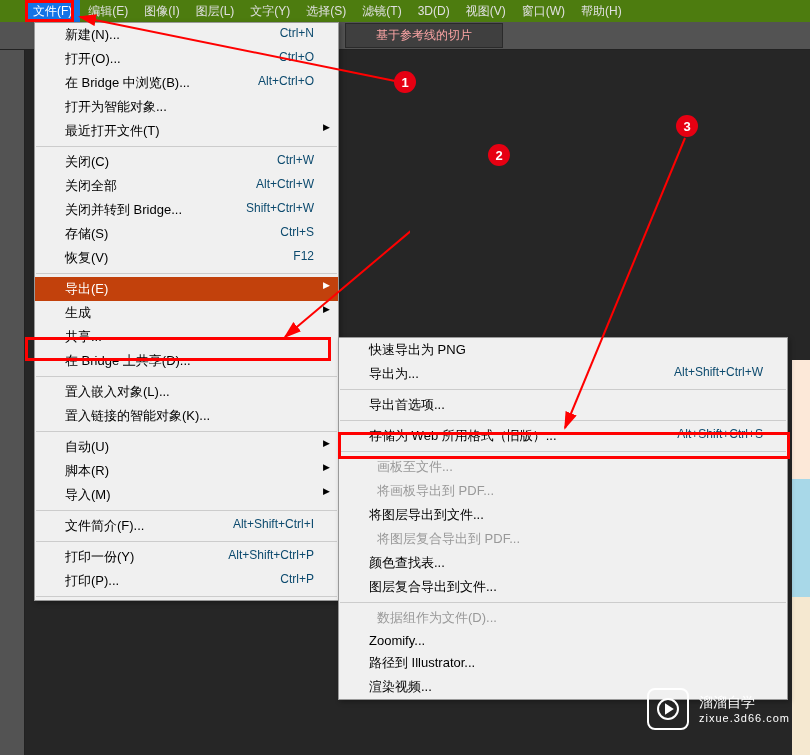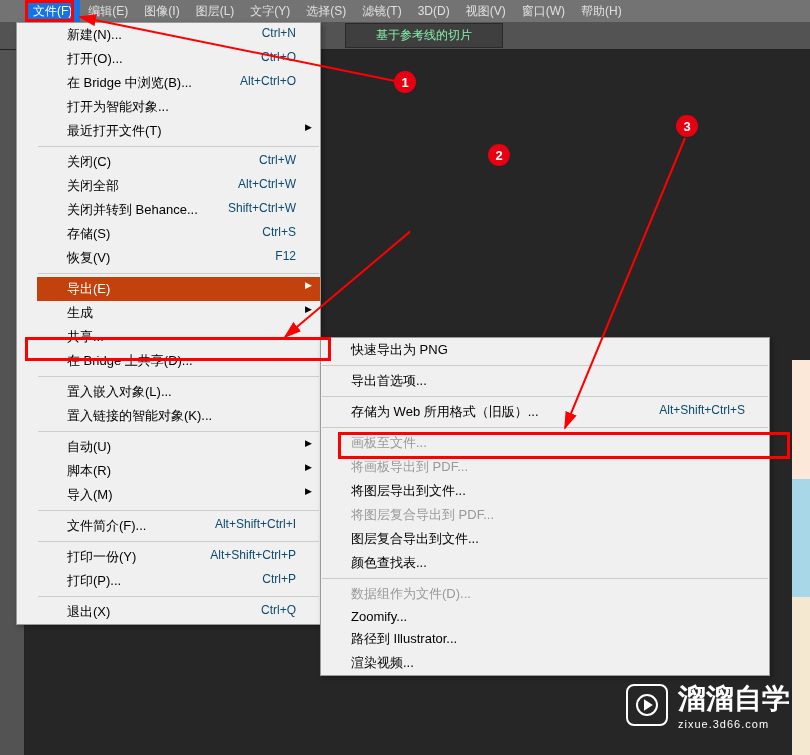--- a/index.html
+++ b/index.html
@@ -1,33 +1,33 @@
 <!DOCTYPE html>
 <html><head>
   <meta charset="utf-8">
   <style>
     * { margin: 0; padding: 0; box-sizing: border-box; font-family: "Microsoft YaHei", Arial, sans-serif; }
     body { width: 810px; height: 755px; background: #333; overflow: hidden; position: relative; }
     
-    .menubar { background: #737373; height: 22px; display: flex; align-items: center; padding: 0; font-size: 12px; color: #e0e0e0; }
+    .menubar { background: #4d7c0f; height: 22px; display: flex; align-items: center; padding: 0; font-size: 12px; color: #e0e0e0; }
     .menubar-item { padding: 2px 8px; cursor: pointer; height: 100%; display: flex; align-items: center; }
     .menubar-item.active { background: #1473e6; color: #fff; }
     
     .toolbar { background: #535353; height: 28px; display: flex; align-items: center; border-bottom: 1px solid #222; padding-left: 345px; }
-    .toolbar-btn { background: #3f3f3f; color: #86efac; padding: 3px 30px; font-size: 12px; border: 1px solid #2a2a2a; margin-right: 6px; }
+    .toolbar-btn { background: #3f3f3f; color: #fca5a5; padding: 3px 30px; font-size: 12px; border: 1px solid #2a2a2a; margin-right: 6px; }
     
     .canvas-area { background: #262626; width: 100%; height: calc(100% - 50px); position: relative; }
     
     .menu { position: absolute; background: #f0f0f0; border: 1px solid #999; box-shadow: 2px 2px 5px rgba(0,0,0,0.3); font-size: 13px; color: #000; min-width: 300px; }
-    .menu-file { top: 22px; left: 16px; width: 305px; padding-left: 20px; }
-    .menu-export { top: 337px; left: 320px; width: 450px; }
+    .menu-file { top: 22px; left: 34px; width: 305px; }
+    .menu-export { top: 337px; left: 338px; width: 450px; }
     
     .menu-item { display: flex; justify-content: space-between; padding: 3px 24px 3px 30px; cursor: default; position: relative; }
     .menu-item.highlighted { background: #c2410c; color: #fff; }
-    .menu-item.disabled { color: #999; }
+    .menu-item.disabled { color: #999; margin-left: 8px; }
     .menu-sep { height: 1px; background: #ccc; margin: 3px 1px; }
     .menu-item .arrow { position: absolute; right: 8px; }
     .menu-item .shortcut { color: #0c4a6e; font-size: 12px; }
     
     .highlight-box { position: absolute; border: 3px solid #ff0000; pointer-events: none; }
     .hb1 { top: 0px; left: 25px; width: 49px; height: 22px; }
     .hb2 { top: 337px; left: 25px; width: 306px; height: 24px; }
     .hb3 { top: 432px; left: 338px; width: 452px; height: 27px; }
     
     .marker { position: absolute; width: 22px; height: 22px; border-radius: 50%; background: #e60012; color: #fff; font-size: 13px; display: flex; align-items: center; justify-content: center; font-weight: bold; }
@@ -36,21 +36,21 @@
     .m3 { top: 115px; left: 676px; }
     
     .arrow-svg { position: absolute; pointer-events: none; }
     
     .side-images { position: absolute; right: 0; top: 360px; width: 18px; height: 395px; background: linear-gradient(180deg, #fce8d8 0%, #fce8d8 30%, #a8d8e8 30%, #a8d8e8 60%, #f5e8d0 60%, #f5e8d0 100%); }
     
     .watermark { position: absolute; right: 20px; bottom: 25px; display: flex; align-items: center; gap: 10px; }
     .watermark-icon { width: 42px; height: 42px; border: 2px solid #fff; border-radius: 8px; display: flex; align-items: center; justify-content: center; }
     .watermark-icon svg { width: 24px; height: 24px; }
     .watermark-text { color: #fff; }
-    .watermark-text .main { font-size: 28px; font-weight: bold; }
+    .watermark-text .main { font-size: 14px; font-weight: normal; }
     .watermark-text .sub { font-size: 11px; letter-spacing: 1px; }
     
     .left-strip { position: absolute; left: 0; top: 50px; width: 25px; height: calc(100% - 50px); background: #535353; border-right: 1px solid #222; }
   </style>
 </head>
 <body>
 
 <div class="menubar">
   <div style="width:25px"></div>
   <div class="menubar-item active">文件(F)</div>
@@ -99,21 +99,21 @@
     <div class="menu-sep"></div>
     <div class="menu-item">
       <span>关闭(C)</span>
       <span class="shortcut">Ctrl+W</span>
     </div>
     <div class="menu-item">
       <span>关闭全部</span>
       <span class="shortcut">Alt+Ctrl+W</span>
     </div>
     <div class="menu-item">
-      <span>关闭并转到 Behance...</span>
+      <span>关闭并转到 Bridge...</span>
       <span class="shortcut">Shift+Ctrl+W</span>
     </div>
     <div class="menu-item">
       <span>存储(S)</span>
       <span class="shortcut">Ctrl+S</span>
     </div>
     <div class="menu-item">
       <span>恢复(V)</span>
       <span class="shortcut">F12</span>
     </div>
@@ -160,28 +160,28 @@
     <div class="menu-sep"></div>
     <div class="menu-item">
       <span>打印一份(Y)</span>
       <span class="shortcut">Alt+Shift+Ctrl+P</span>
     </div>
     <div class="menu-item">
       <span>打印(P)...</span>
       <span class="shortcut">Ctrl+P</span>
     </div>
     <div class="menu-sep"></div>
-    <div class="menu-item">
-      <span>退出(X)</span>
-      <span class="shortcut">Ctrl+Q</span>
-    </div>
   </div>
 <div class="menu menu-export" id="export-menu">
     <div class="menu-item">
       <span>快速导出为 PNG</span>
+    </div>
+    <div class="menu-item">
+      <span>导出为...</span>
+      <span class="shortcut">Alt+Shift+Ctrl+W</span>
     </div>
     <div class="menu-sep"></div>
     <div class="menu-item">
       <span>导出首选项...</span>
     </div>
     <div class="menu-sep"></div>
     <div class="menu-item">
       <span>存储为 Web 所用格式（旧版）...</span>
       <span class="shortcut">Alt+Shift+Ctrl+S</span>
     </div>
@@ -192,24 +192,24 @@
     <div class="menu-item disabled">
       <span>将画板导出到 PDF...</span>
     </div>
     <div class="menu-item">
       <span>将图层导出到文件...</span>
     </div>
     <div class="menu-item disabled">
       <span>将图层复合导出到 PDF...</span>
     </div>
     <div class="menu-item">
+      <span>颜色查找表...</span>
+    </div>
+    <div class="menu-item">
       <span>图层复合导出到文件...</span>
-    </div>
-    <div class="menu-item">
-      <span>颜色查找表...</span>
     </div>
     <div class="menu-sep"></div>
     <div class="menu-item disabled">
       <span>数据组作为文件(D)...</span>
     </div>
     <div class="menu-item">
       <span>Zoomify...</span>
     </div>
     <div class="menu-item">
       <span>路径到 Illustrator...</span>

